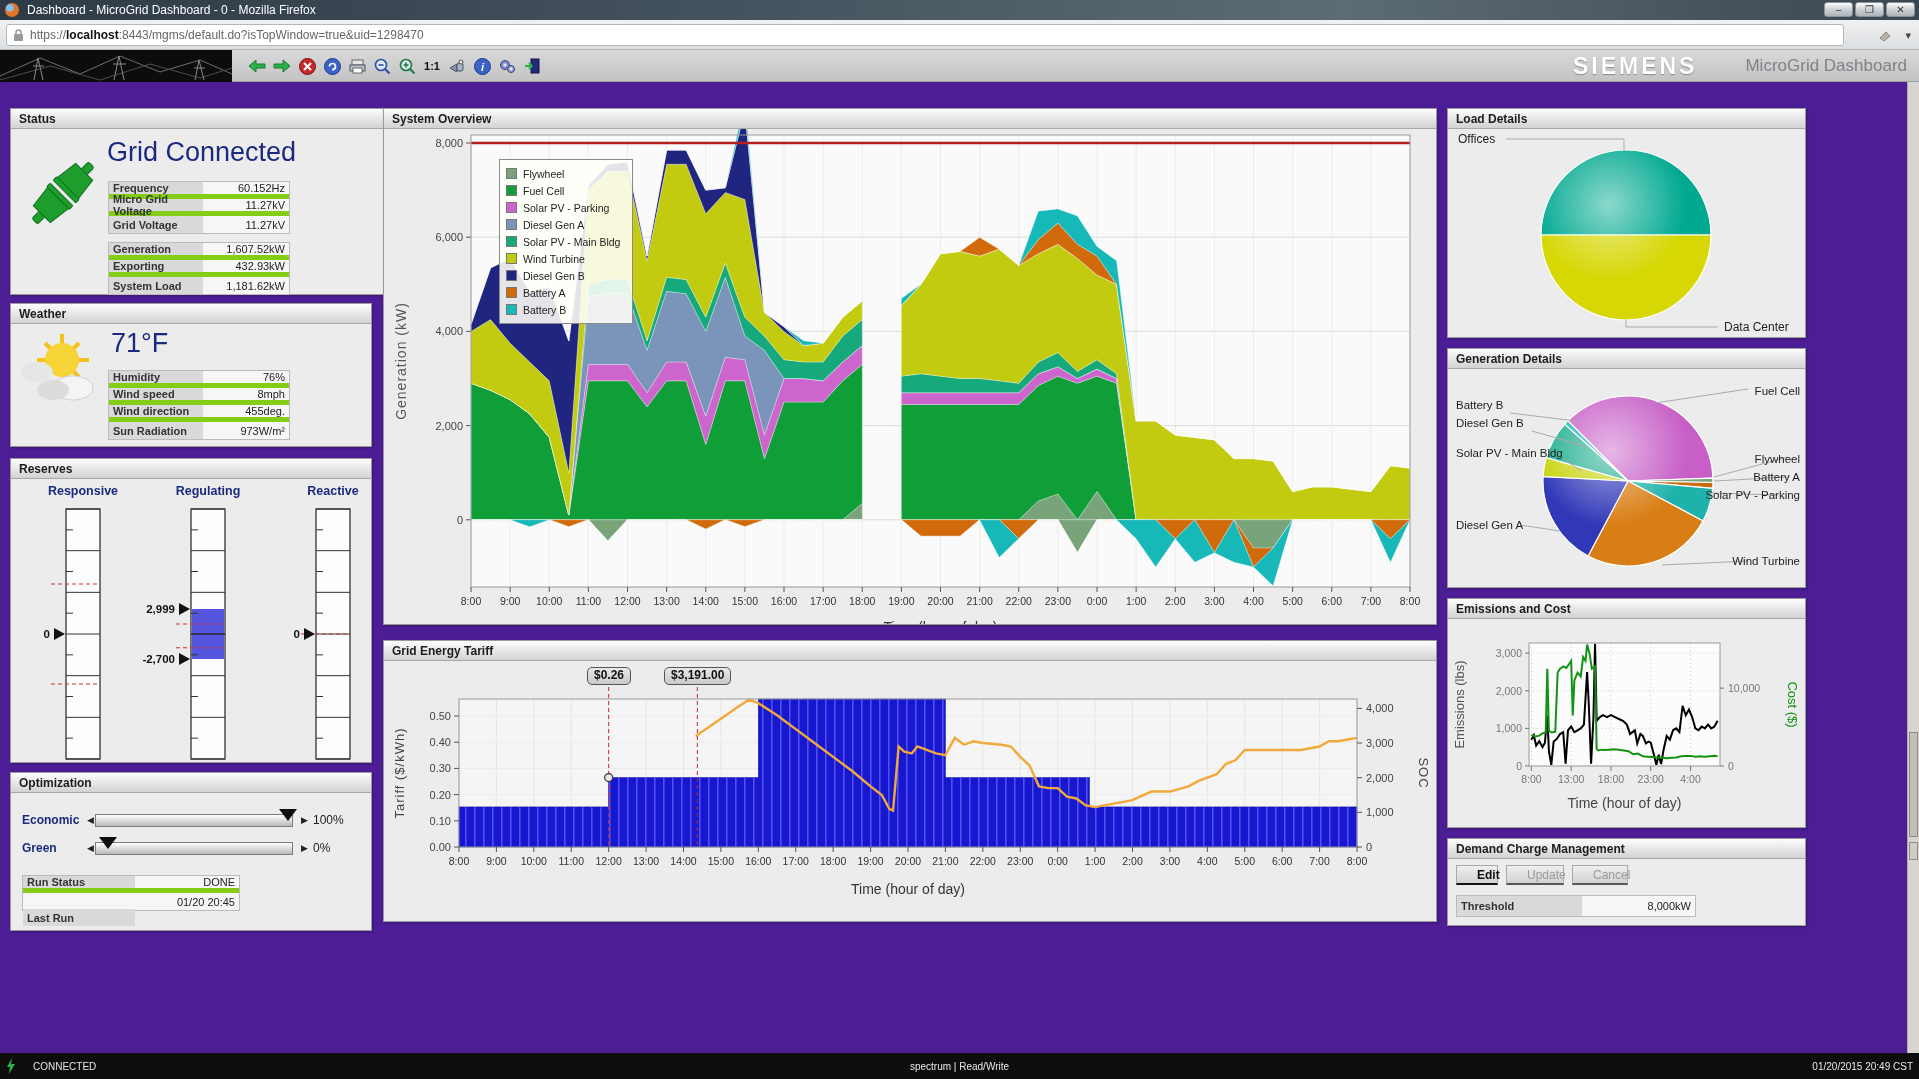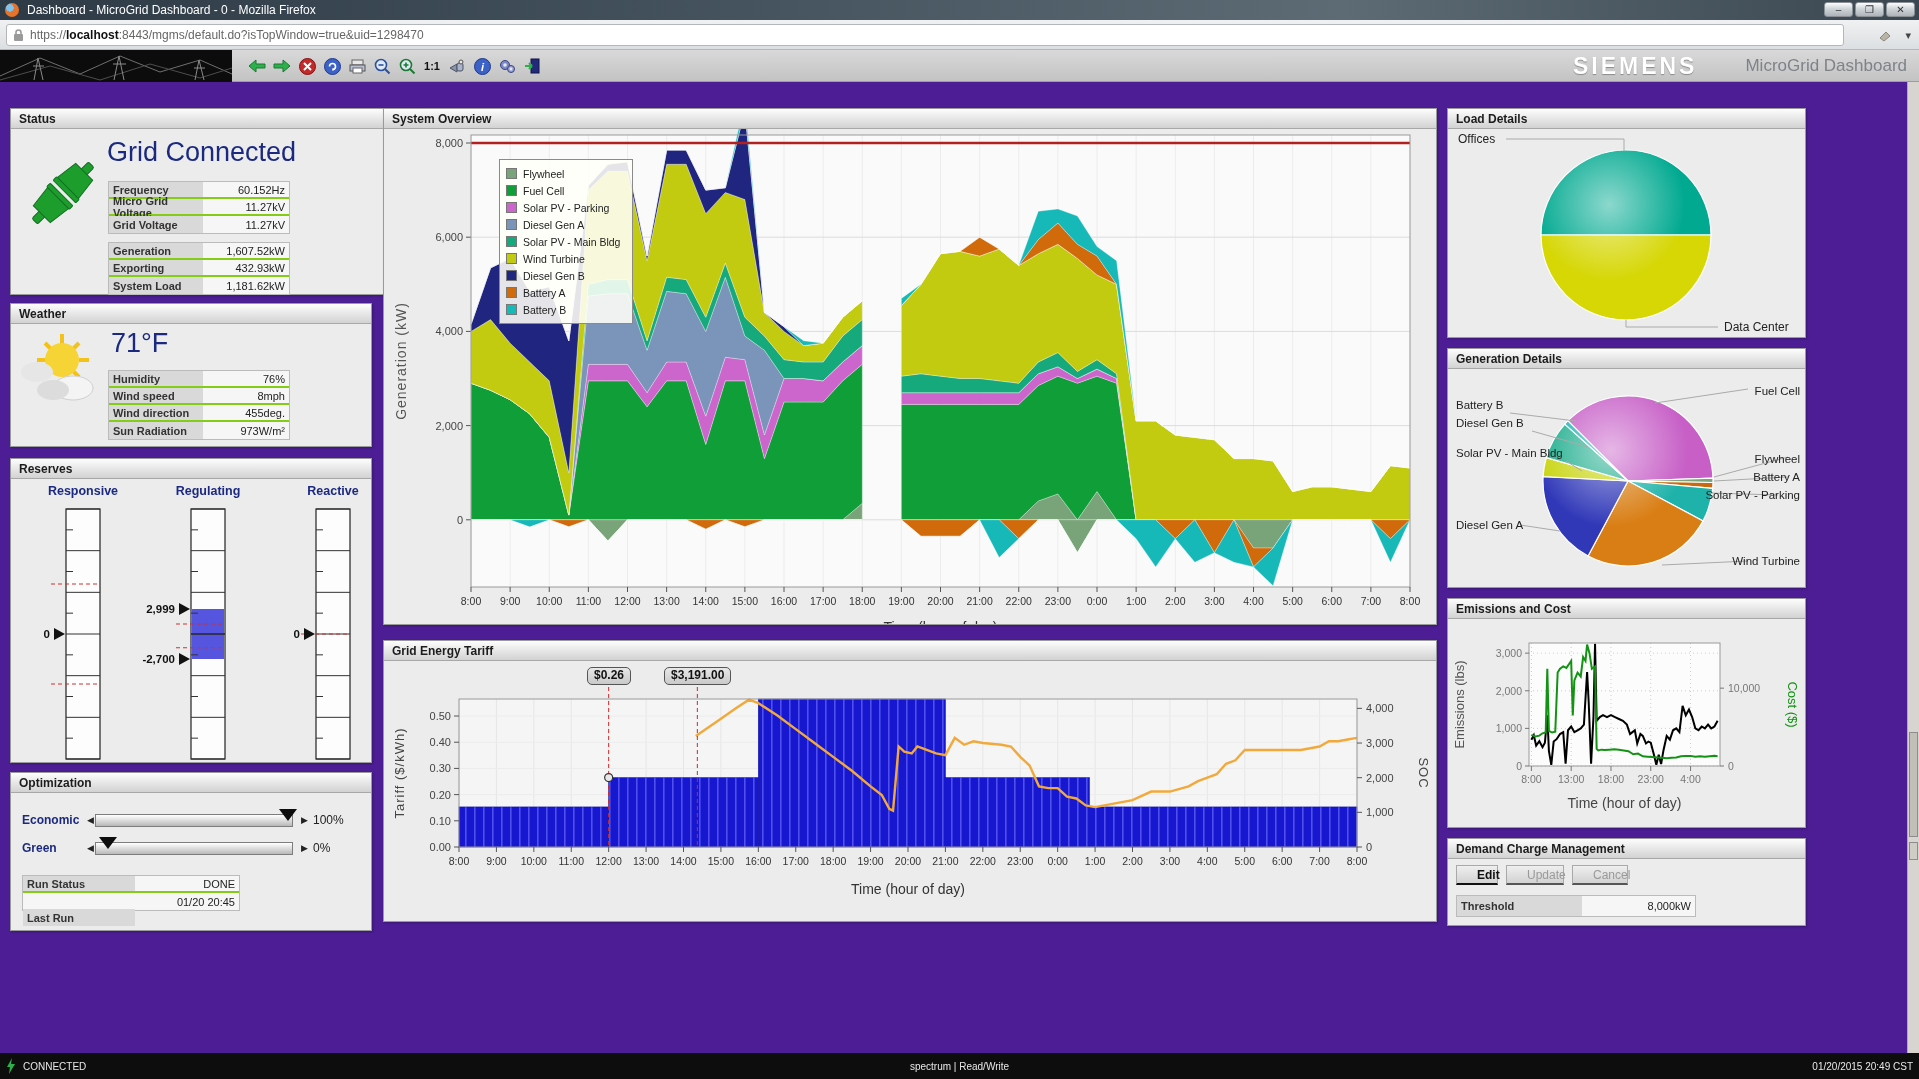--- a/index.html
+++ b/index.html
@@ -37,21 +37,21 @@
 
   
   .panel { position:absolute; background:#ececec; border:1px solid #9a9a9a; box-shadow:1px 1px 2px rgba(0,0,0,.25); }
   .phead { height:20px; background:linear-gradient(#fdfdfd,#d2d2d2); border-bottom:1px solid #a8a8a8;
     font-size:12px; font-weight:bold; color:#1c1c1c; padding:3px 8px; }
   .pbody { position:absolute; left:0; top:20px; right:0; bottom:0; }
 
   .bigval { position:absolute; color:#1b2a80; font-size:27px; font-family:"Liberation Sans",sans-serif; }
 
   .kvtable { position:absolute; border:1px solid #bbb; background:#f6f6f6; }
-  .kvrow { display:flex; height:17px; border-bottom:2px solid #84cc16; font-size:11px; align-items:center; }
+  .kvrow { display:flex; height:17px; border-bottom:5px solid #84cc16; font-size:11px; align-items:center; }
   .kvrow:last-child { border-bottom:none; }
   .kvl { background:#d9d9d9; font-weight:bold; color:#333; padding:0 4px; height:100%; display:flex; align-items:center; }
   .kvv { flex:1; text-align:right; padding:0 4px; color:#222; }
 
   .sliderrow { position:absolute; height:20px; font-size:12px; color:#1b2a80; }
   .slabel { position:absolute; left:0; top:2px; font-weight:bold; color:#1b2a80; }
   .track { position:absolute; top:3px; height:13px; background:linear-gradient(#ffffff,#b9b9b9);
     border:1px solid #7d7d7d; }
   .thumb { position:absolute; top:-6px; width:0; height:0;
     border-left:9px solid transparent; border-right:9px solid transparent; border-top:12px solid #0d0d0d; }
@@ -67,21 +67,21 @@
   .legitem { display:flex; align-items:center; height:17px; font-size:10.5px; color:#222; }
   .legchip { width:11px; height:11px; margin-right:6px; border:1px solid #777; }
 
   .ttip { position:absolute; height:18px; background:linear-gradient(#e8e8e8,#c9c9c9); border:1.5px solid #555;
     border-radius:5px; font-size:12px; font-weight:bold; color:#111; padding:0 6px; line-height:15px; z-index:6; }
 
   .statusbar { position:absolute; left:0; top:1053px; width:1919px; height:26px; background:#0d0d0d;
     color:#e8e8e8; font-size:10px; display:flex; align-items:center; }
   .sb-center { position:absolute; left:0; right:0; text-align:center; }
   .sb-right { position:absolute; right:6px; }
-  .sb-left { position:absolute; left:6px; display:flex; align-items:center; gap:7px; }
+  .sb-left { position:absolute; left:6px; display:flex; align-items:center; gap:17px; }
 
   .vscroll { position:absolute; left:1907px; top:82px; width:12px; height:971px; background:#d8d5d0; border-left:1px solid #adadad; }
   .vthumb { position:absolute; left:1px; width:9px; background:#c2bfb8; border:1px solid #8d8d8d; }
 
   svg text { font-family:"Liberation Sans",sans-serif; }
 </style>
 </head>
 <body>
 
 <div class="screen">

